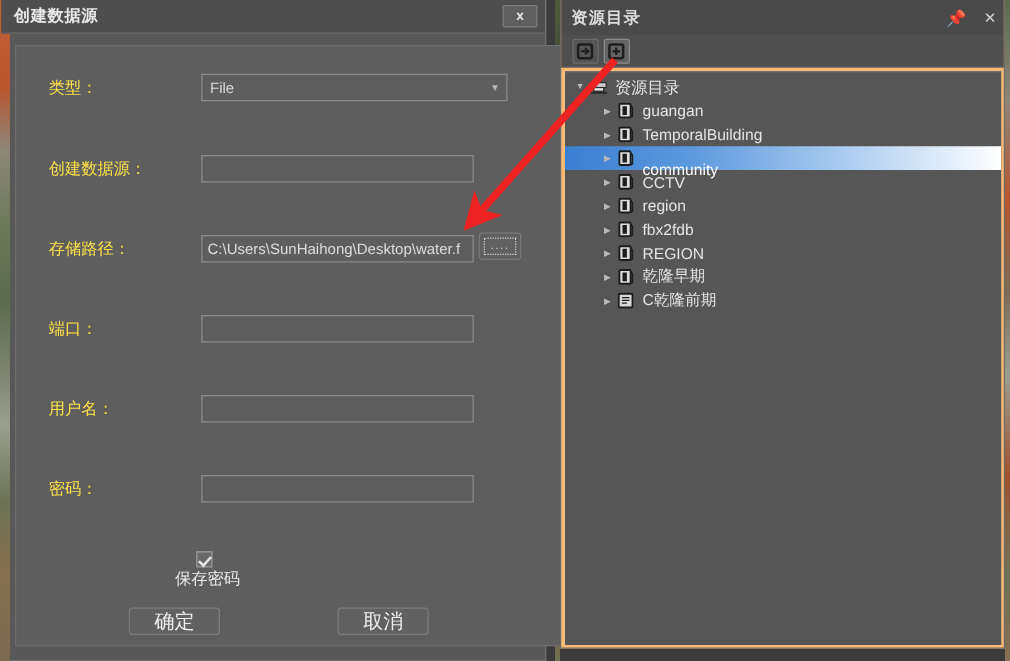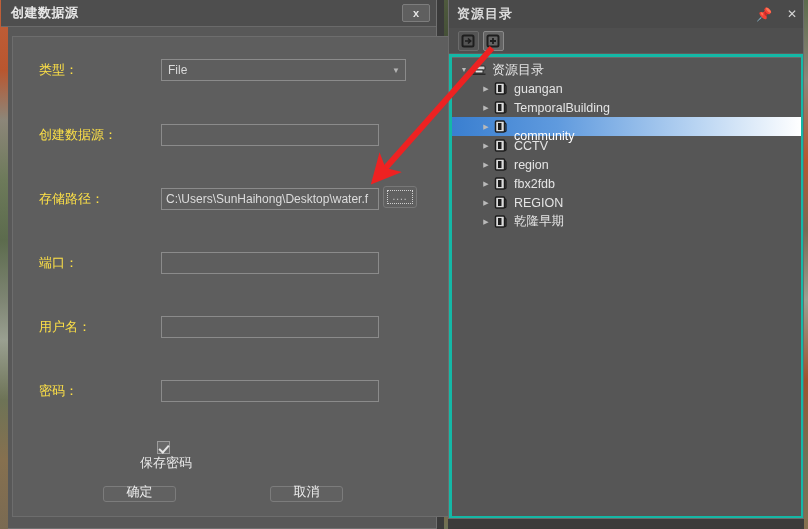--- a/index.html
+++ b/index.html
@@ -153,36 +153,36 @@
     left: 3px; top: 1px;
     width: 4px; height: 8px;
     border: solid #e6e6e6;
     border-width: 0 2px 2px 0;
     transform: rotate(42deg);
   }
   #save-pw-label { font-size: 13px; color: #eaeaea; }
 
   .dlg-btn {
     position: absolute;
-    top: 486px; width: 73px; height: 16px;
+    top: 486px; width: 73px; height: 22px;
     background: #616161;
     border: 1px solid #7c7c7c;
     border-radius: 3px;
     color: #ededed;
-    font-size: 13px;
-    display: flex; align-items: flex-end; justify-content: center;
+    font-size: 16px;
+    display: flex; align-items: flex-start; justify-content: center;
     cursor: pointer;
   }
   #ok-btn     { left: 103px; }
   #cancel-btn { left: 270px; }
 
   
   #res-panel {
     left: 448px; top: 0; width: 356px; height: 519px;
-    background: #14b8a6;
+    background: #fdba74;
     border: 1px solid #6b6b6b;
     border-top: none;
     position: absolute;
   }
   #res-titlebar {
     position: relative; height: 28px;
     background: #4a4a4a;
     display: flex; align-items: center;
   }
   #res-title {
@@ -440,20 +440,30 @@
             <span class="expander">▶</span>
             <span class="node-icon">
               <svg width="13" height="13" viewBox="0 0 13 13">
                 <rect x="1.5" y="1" width="9" height="11" rx="1" fill="#dcdcdc" stroke="#1c1c1c" stroke-width="1.5"></rect>
                 <rect x="4" y="3" width="3.5" height="7" fill="#1c1c1c"></rect>
                 <path d="M10.5 2.5 L12 4 L12 11 L10.5 12" fill="none" stroke="#1c1c1c" stroke-width="1.2"></path>
               </svg>
             </span>
             <span class="tree-label">乾隆早期</span>
           </div>
+          <div class="tree-row child">
+            <span class="expander">▶</span>
+            <span class="node-icon">
+              <svg width="13" height="13" viewBox="0 0 13 13">
+                <rect x="1" y="1" width="11" height="11" rx="1" fill="#d8d8d8" stroke="#1c1c1c" stroke-width="1.5"></rect>
+                <path d="M3.5 4h6 M3.5 6.2h6 M3.5 8.4h4" stroke="#1c1c1c" stroke-width="1"></path>
+              </svg>
+            </span>
+            <span class="tree-label">C乾隆前期</span>
+          </div>
         </div>
 
     </div>
   </div>
 
   <svg id="annotation">
     <defs>
       <marker id="ahead" markerWidth="5" markerHeight="5" refX="2.2" refY="2.5" orient="auto" markerUnits="strokeWidth">
         <path d="M0,0 L5,2.5 L0,5 L1.3,2.5 z" fill="#ee2222"></path>
       </marker>

